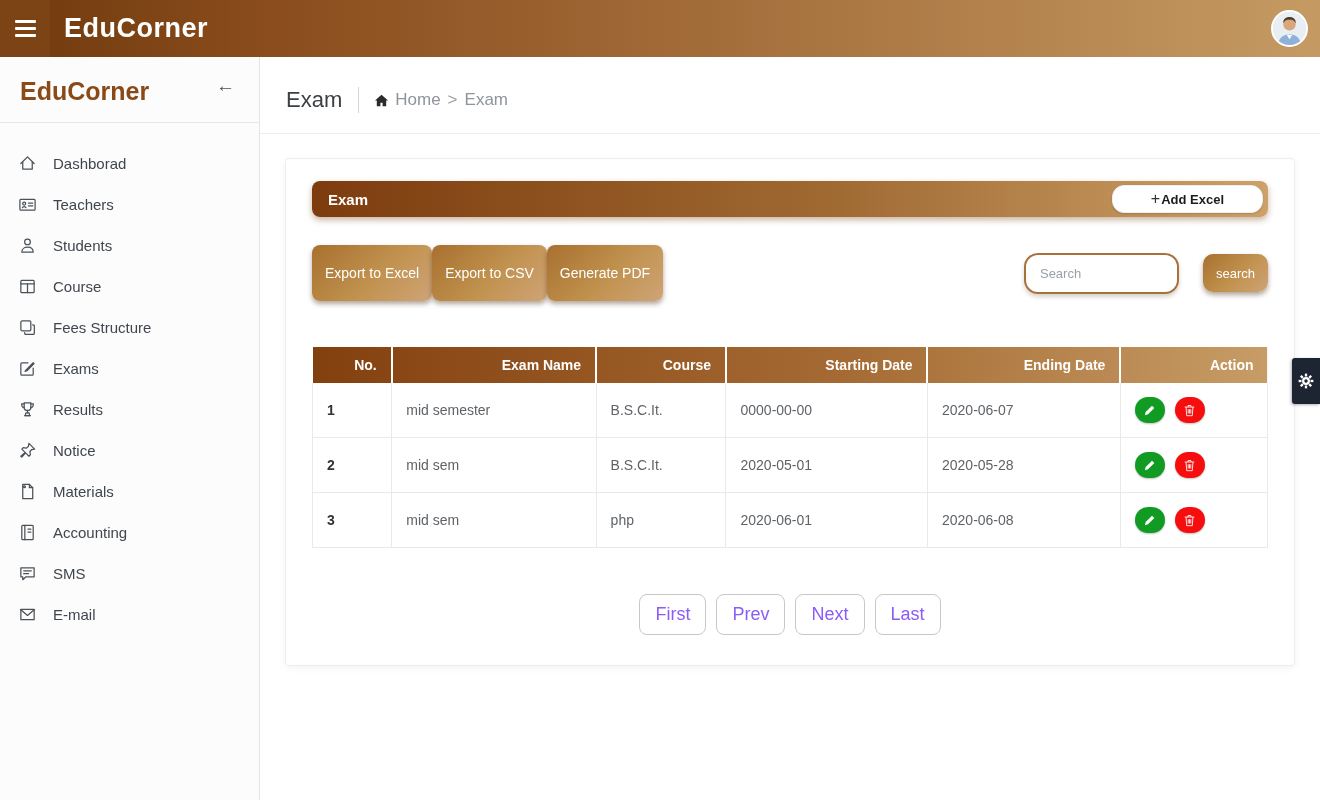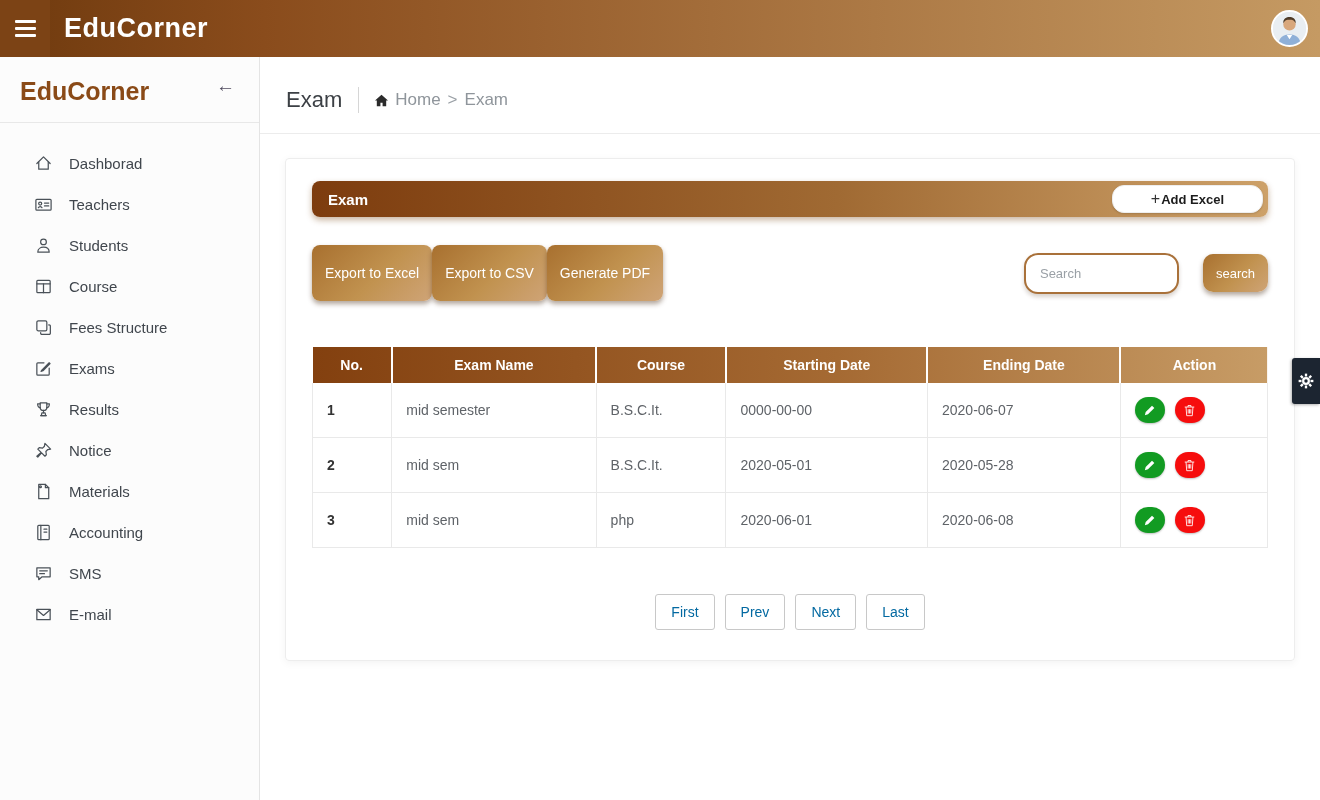--- a/index.html
+++ b/index.html
@@ -18,21 +18,21 @@
   .avatar svg { width:100%; height:100%; display:block; }
 
   
   .layout { display:flex; height:743px; }
 
   
   .sidebar { width:260px; min-width:260px; background:#fcfcfc; border-right:1px solid #e4e4e4; }
   .sidebar-header { position:relative; padding:20px 20px 16px 20px; border-bottom:1px solid #e8e8e8; }
   .sidebar-brand { color:#8a4a17; font-size:25px; font-weight:bold; }
   .collapse-arrow { position:absolute; right:24px; top:18px; color:#4f4a5e; font-size:19px; cursor:pointer; }
-  .menu { padding:20px 16px 10px;text-align:right; }
+  .menu { padding:20px 0 10px;text-align:right; }
   .menu-item { display:flex; align-items:center; gap:16px; padding:11px 0 11px 18px;
     font-size:15px; color:#40464d; cursor:pointer; }
   .ic { width:19px; height:19px; stroke:#4a5158; fill:none; stroke-width:1.3;
     stroke-linecap:round; stroke-linejoin:round; flex:none; }
   .chev { margin-left:auto; margin-right:28px; }
 
   
   .content { flex:1; background:#fff; position:relative; }
   .page-head { display:flex; align-items:center; padding:30px 0 20px 26px; border-bottom:1px solid #ececec; }
   .page-title { font-size:22px; font-weight:400; color:#3c4045; }
@@ -64,35 +64,35 @@
     padding:0 14px; font-size:13px; color:#333; outline:none; font-family:inherit;
     box-shadow:0 3px 4px rgba(60,30,5,.2); }
   .search-input::placeholder { color:#9aa0a6; }
   .search-btn { height:38px; padding:0 13px; border-radius:10px; border:none; color:#fff;
     font-size:13px; font-family:inherit; cursor:pointer;
     background:linear-gradient(135deg,#a8702f 0%,#c1924f 55%,#cfa477 100%);
     box-shadow:0 3px 5px rgba(60,30,5,.4); }
 
   table.grid { width:100%; border-collapse:collapse; margin-top:46px; table-layout:fixed; }
   .grid thead tr { background:linear-gradient(90deg,#83400f 0%,#a56a33 55%,#c79c66 100%); }
-  .grid th { color:#fff; text-align:center; font-size:14px; font-weight:bold;
+  .grid th { color:#fff; text-align:right; font-size:14px; font-weight:bold;
     padding:10px 14px; border-right:2px solid #fff; }
   .grid th:last-child { border-right:none; }
   .grid td { font-size:14px; color:#5f6368; padding:14px; border:1px solid #e9e9e9; border-top:none; }
   .grid td.col-no { font-weight:bold; color:#333; }
   .act-btn { width:30px; height:26px; border-radius:13px; border:none; display:inline-flex;
     align-items:center; justify-content:center; margin-right:6px; cursor:pointer;
     box-shadow:0 1px 2px rgba(0,0,0,.25); vertical-align:middle; }
   .act-edit { background:#129b22; }
   .act-del { background:#f60d0d; }
   .act-btn svg { width:13px; height:13px; }
 
   .pagination { display:flex; justify-content:center; gap:10px; margin-top:46px; }
-  .page-btn { background:#fff; border:1px solid #c8c8c8; border-radius:3px; padding:9px 15px;
-    font-size:14px; color:#0369a1; cursor:pointer; font-family:inherit; }
+  .page-btn { background:#fff; border:1px solid #c8c8c8; border-radius:8px; padding:9px 15px;
+    font-size:18px; color:#8b5cf6; cursor:pointer; font-family:inherit; }
 
   .settings-tab { position:absolute; right:0; top:358px; width:28px; height:46px;
     background:#1c2531; border-radius:3px 0 0 3px; display:flex; align-items:center;
     justify-content:center; box-shadow:-1px 1px 3px rgba(0,0,0,.3); cursor:pointer; z-index:5; }
   .settings-tab svg { width:18px; height:18px; }
 </style>
 </head>
 <body>
 
 <header class="topbar">

